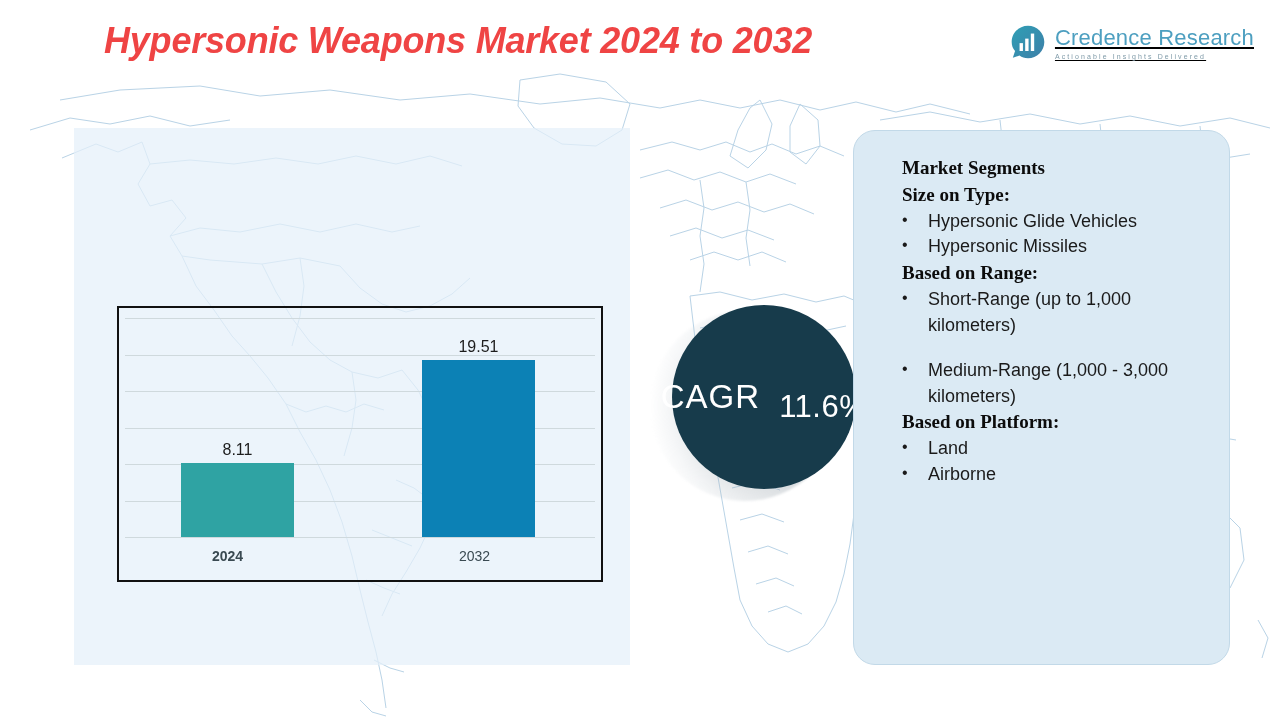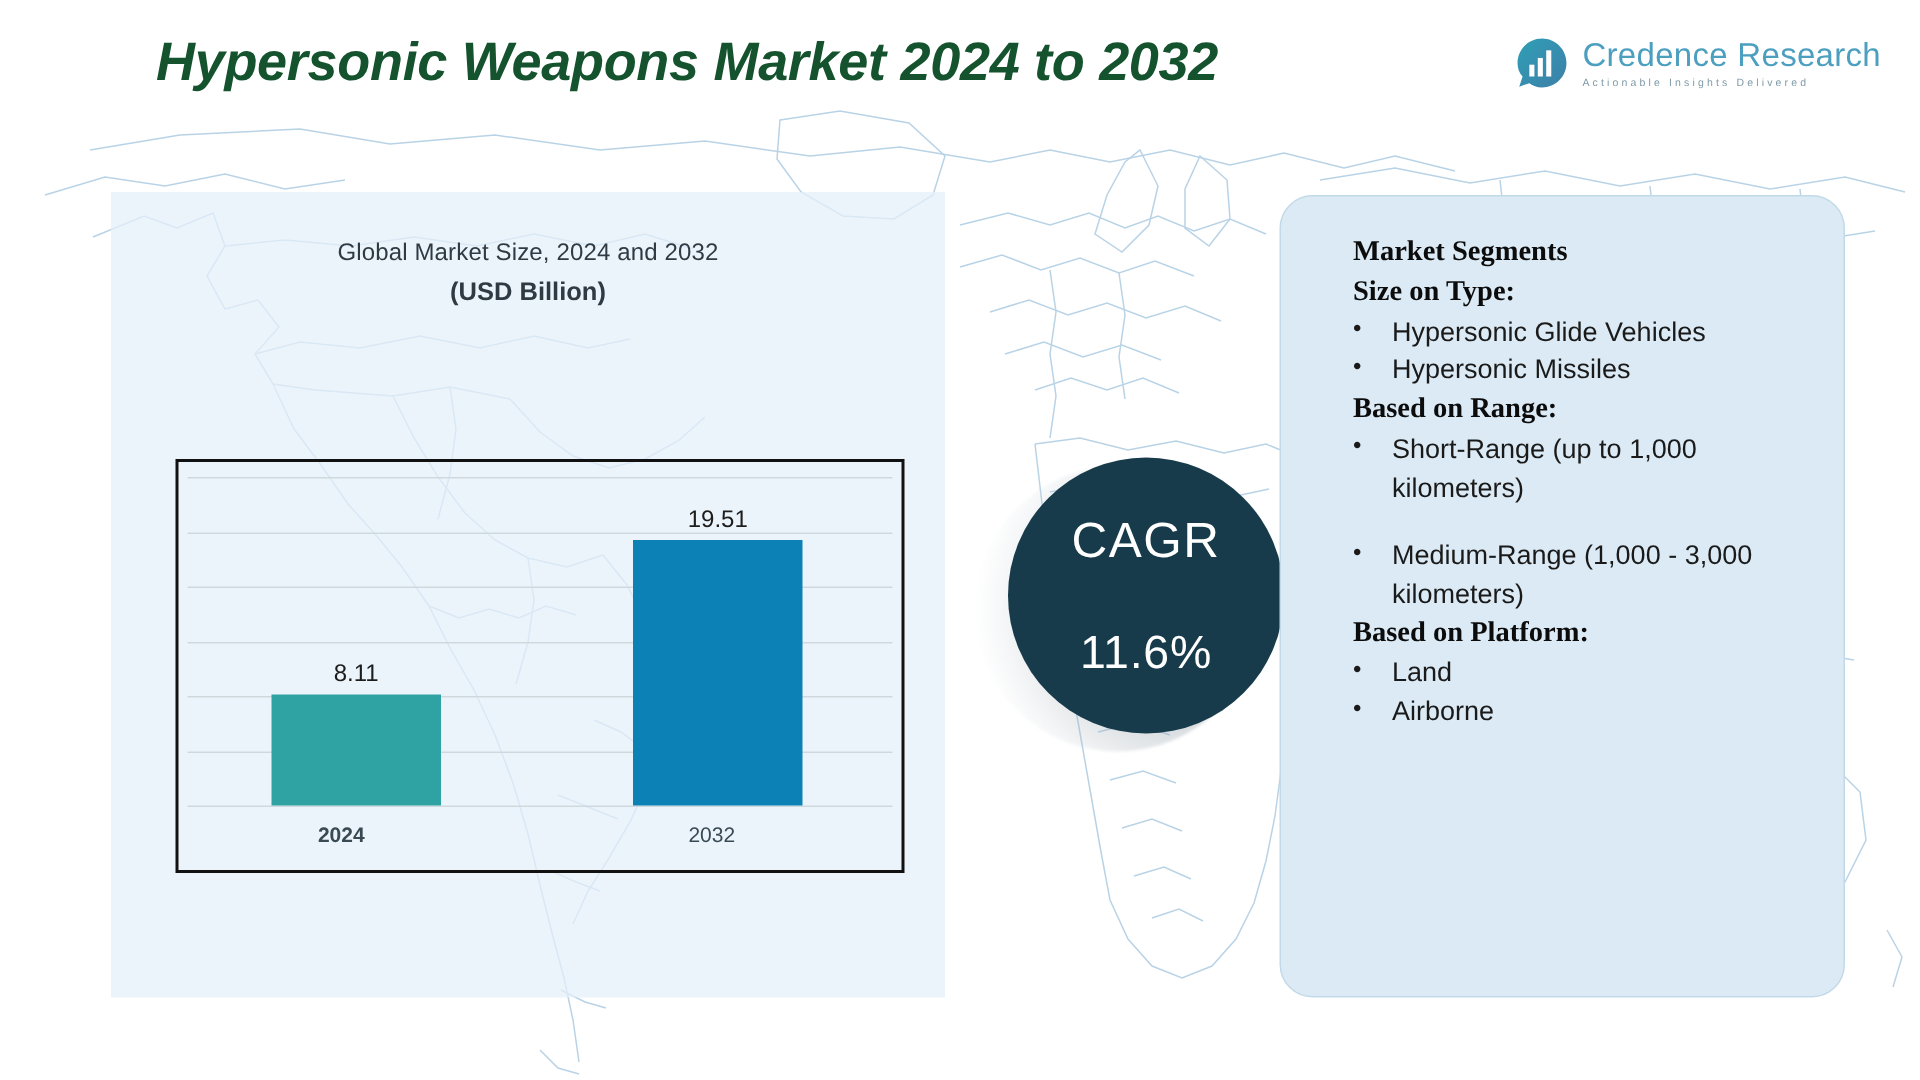--- a/index.html
+++ b/index.html
@@ -39,33 +39,34 @@
     height: 88px;
     z-index: 5;
   }
   .page-title {
     position: absolute;
     left: 104px;
     top: 20px;
     font-size: 36px;
     font-weight: bold;
     font-style: italic;
-    color: #14532d;
+    color: #ef4444;
     letter-spacing: -0.2px;
     white-space: nowrap;
   }
 
   
   .logo {
     position: absolute;
     right: 26px;
     top: 24px;
     display: flex;
-    align-items: center;
+    align-items: flex-end;
     gap: 9px;
+    text-decoration: underline;
   }
   .logo-mark {
     width: 36px;
     height: 36px;
     flex: 0 0 auto;
   }
   .logo-text {
     display: flex;
     flex-direction: column;
     line-height: 1;
@@ -181,21 +182,21 @@
   }
   .cagr-circle {
     position: absolute;
     left: 22px;
     top: 0px;
     width: 184px;
     height: 184px;
     border-radius: 50%;
     background: #173b4b;
     display: flex;
-    flex-direction: column;
+    flex-direction: row;
     align-items: center;
     justify-content: center;
     color: #ffffff;
     gap: 19px;
   }
   .cagr-circle .cagr-word {
     font-size: 33px;
     letter-spacing: 1px;
     line-height: 1.1;
   }
@@ -348,24 +349,20 @@
       <rect x="37" y="17" width="6" height="31" fill="#ffffff"></rect>
     </svg>
     <div class="logo-text">
       <div class="logo-name">Credence Research</div>
       <div class="logo-tagline">Actionable Insights Delivered</div>
     </div>
   </div>
 </div>
 
 <div class="left-panel">
-  <div class="chart-heading">
-    <div class="line1">Global Market Size, 2024 and 2032</div>
-    <div class="line2">(USD Billion)</div>
-  </div>
 
   <div class="chart-box">
     <div class="gridlines" id="gridlines">
         <div class="gridline" style="top: 10px;"></div>
         <div class="gridline" style="top: 46.5px;"></div>
         <div class="gridline" style="top: 83px;"></div>
         <div class="gridline" style="top: 119.5px;"></div>
         <div class="gridline" style="top: 156px;"></div>
         <div class="gridline" style="top: 192.5px;"></div>
         <div class="gridline" style="top: 229px;"></div>

